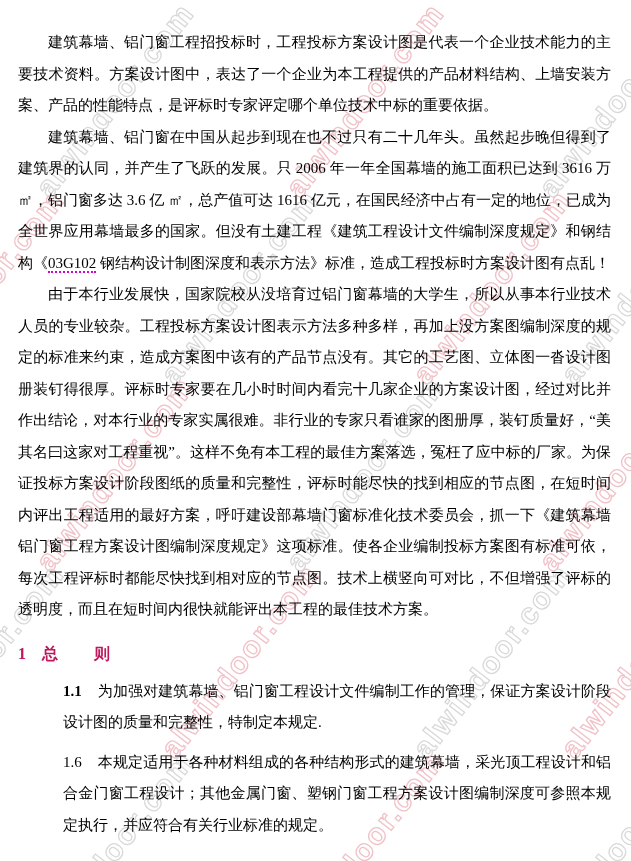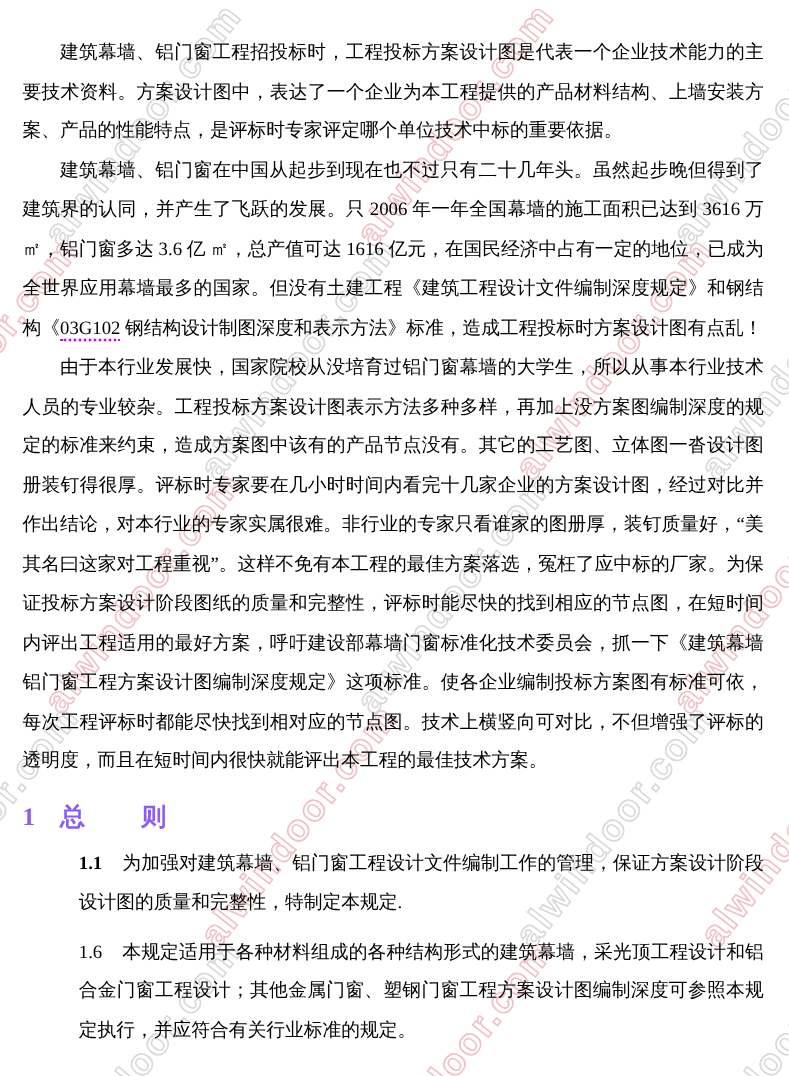--- a/index.html
+++ b/index.html
@@ -52,25 +52,25 @@
     text-align: justify;
     text-justify: inter-ideograph;
   }
   .indent { text-indent: 2em; }
   .spellcheck {
     border-bottom: 2px dotted #d400d4;
     padding-bottom: 0px;
   }
   .section-heading {
     margin: 14px 0 0 0;
-    font-size: 20px;
+    font-size: 16px;
     font-weight: bold;
     line-height: 28px;
     white-space: pre;
-    color: #8b5cf6;
+    color: #be185d;
   }
   .clause {
     margin-top: 8px;
     margin-left: 45px;
   }
   .clause-num {
     display: inline-block;
     margin-right: 16px;
     font-family: "Liberation Serif", "DejaVu Serif", serif;
   }

